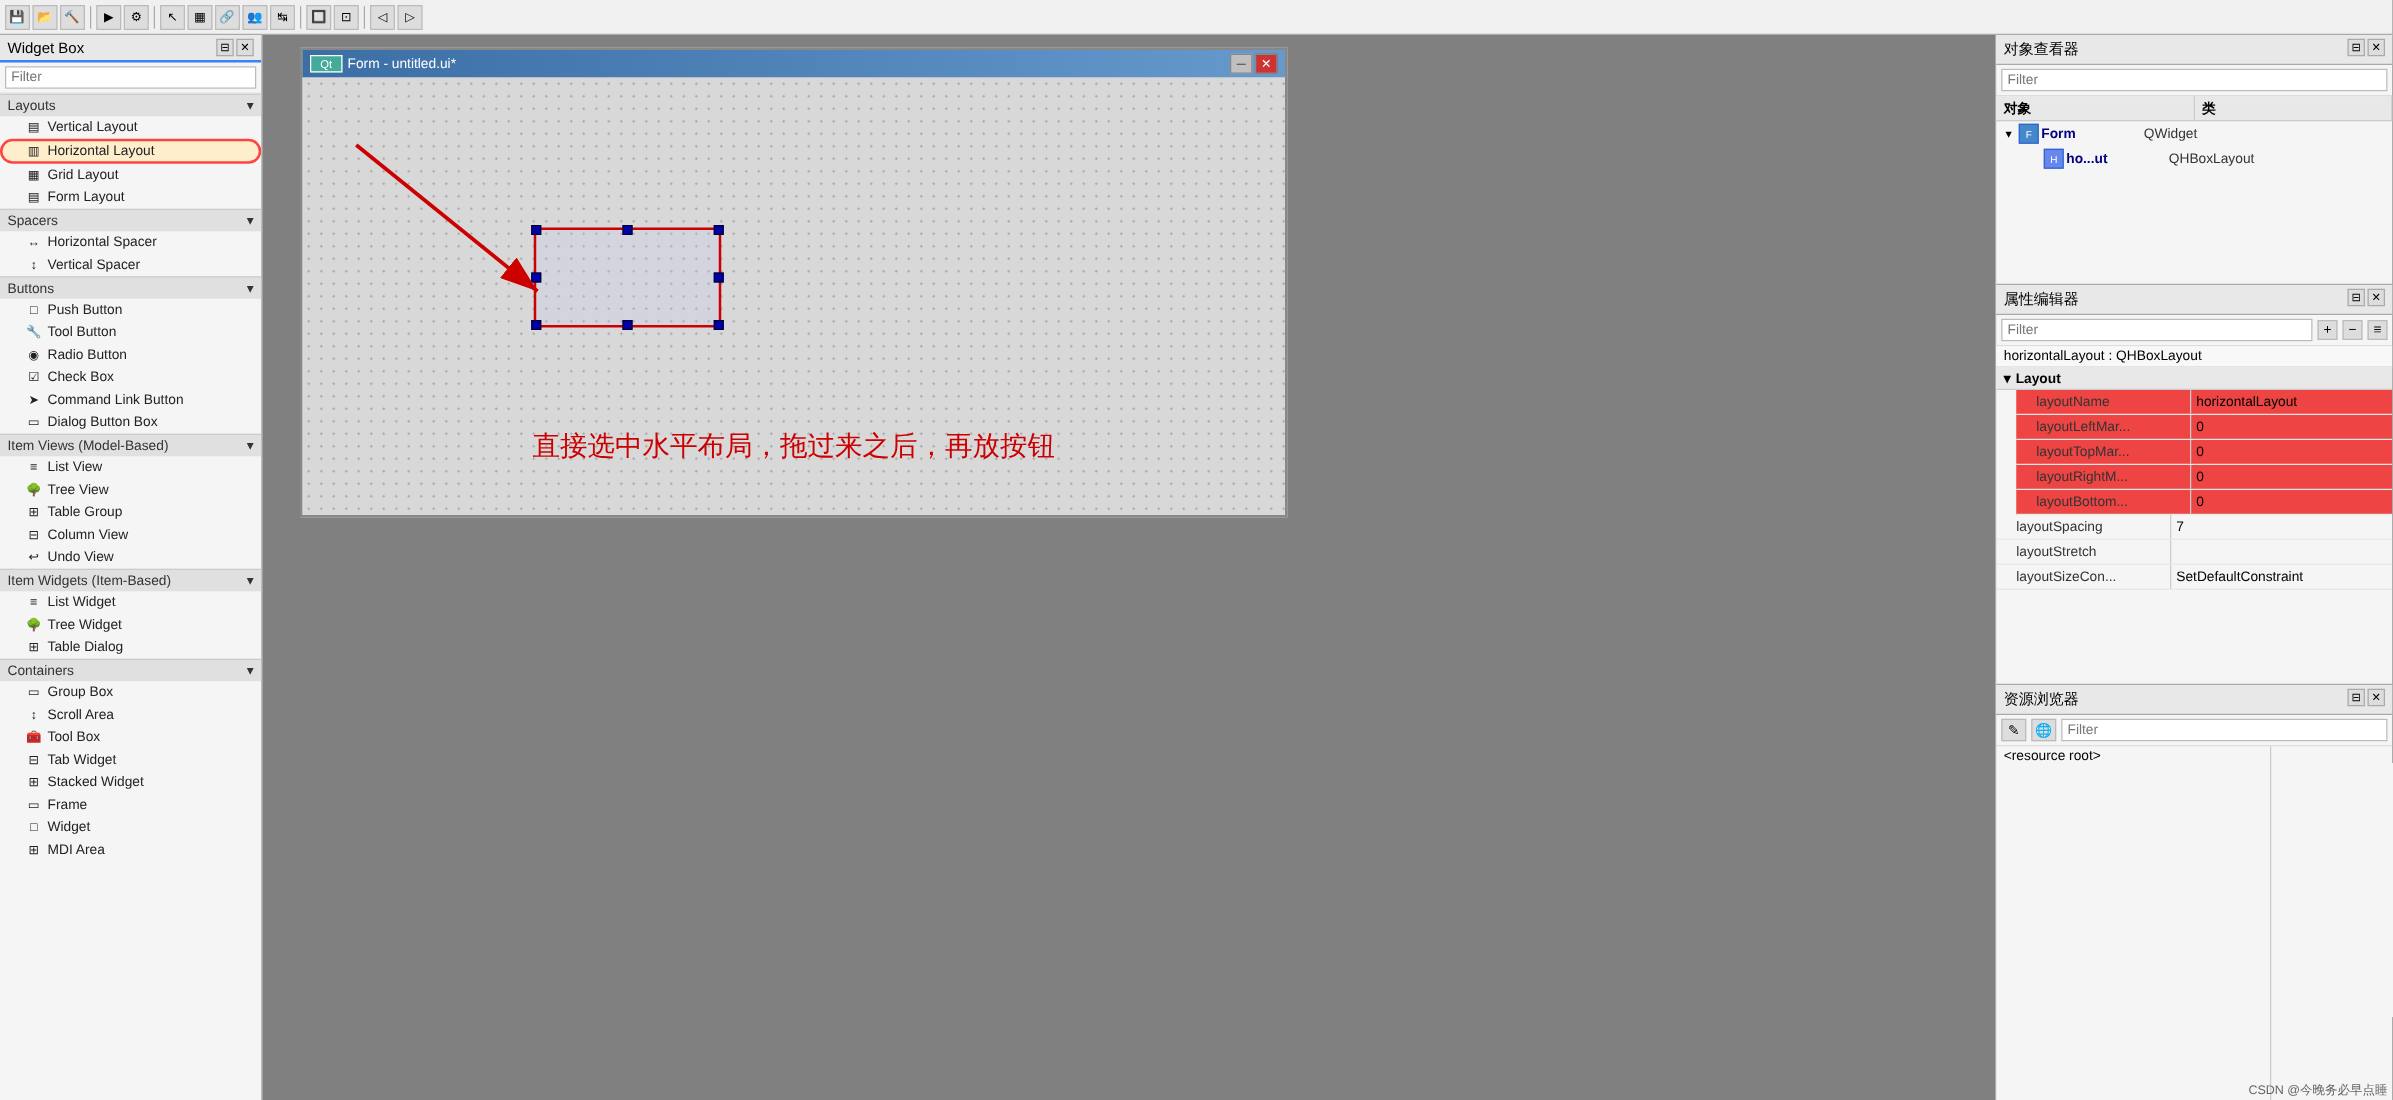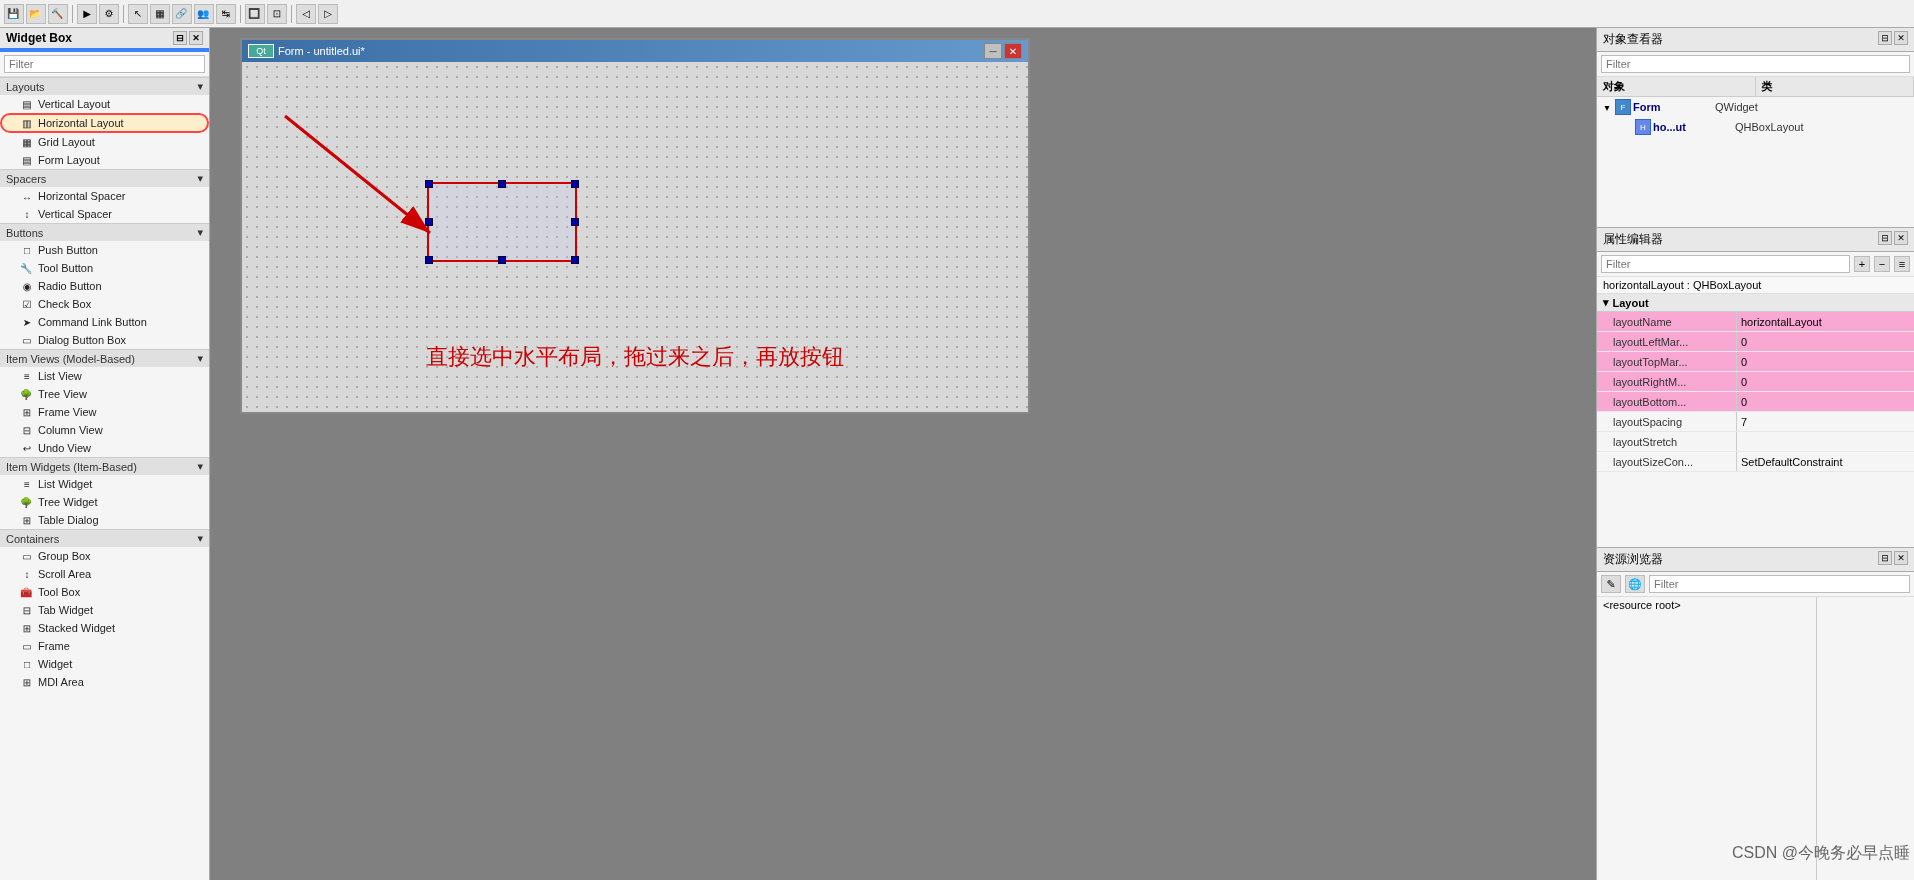--- a/index.html
+++ b/index.html
@@ -55,27 +55,27 @@
       width: 210px;
       background: #f5f5f5;
       border-right: 1px solid #aaa;
       display: flex;
       flex-direction: column;
       flex-shrink: 0;
       overflow: hidden;
     }
     .panel-title-bar {
       background: #e8e8e8;
-      border-bottom: 4px solid #3b82f6;
+      border-bottom: 2px solid #3b82f6;
       padding: 3px 6px;
       display: flex;
       align-items: center;
       justify-content: space-between;
       font-size: 12px;
-      font-weight: bold;
+      font-weight: normal;
     }
     .panel-title-controls {
       display: flex;
       gap: 2px;
     }
     .panel-ctrl-btn {
       width: 14px;
       height: 14px;
       background: #ddd;
       border: 1px solid #aaa;
@@ -387,21 +387,22 @@
       border-bottom: 1px solid #ccc;
       display: flex;
       align-items: center;
     }
     .prop-row {
       display: flex;
       border-bottom: 1px solid #e8e8e8;
       min-height: 20px;
     }
     .prop-row.highlighted {
-      background: #f9a8d4;
+      background: #ef4444;
+      margin-left: 16px;
     }
     .prop-name {
       width: 140px;
       padding: 2px 4px 2px 16px;
       font-size: 11px;
       border-right: 1px solid #ccc;
       color: #333;
       display: flex;
       align-items: center;
     }
@@ -468,23 +469,23 @@
       font-size: 11px;
       cursor: pointer;
     }
     .resource-right {
       flex: 1;
       overflow-y: auto;
       padding: 4px;
     }
     .resource-tag {
       position: absolute;
-      bottom: 16px;
+      bottom: 1px;
       right: 4px;
-      font-size: 16px;
+      font-size: 10px;
       color: #666;
     }
   </style>
 </head>
 <body>
 
 <div class="toolbar">
   <div class="toolbar-icon">💾</div>
   <div class="toolbar-icon">📂</div>
   <div class="toolbar-icon">🔨</div>
@@ -590,21 +591,21 @@
       <div class="widget-item">
         <span class="item-icon">≡</span>
         <span>List View</span>
       </div>
       <div class="widget-item">
         <span class="item-icon">🌳</span>
         <span>Tree View</span>
       </div>
       <div class="widget-item">
         <span class="item-icon">⊞</span>
-        <span>Frame View</span>
+        <span>Table Group</span>
       </div>
       <div class="widget-item">
         <span class="item-icon">⊟</span>
         <span>Column View</span>
       </div>
       <div class="widget-item">
         <span class="item-icon">↩</span>
         <span>Undo View</span>
       </div>
 

